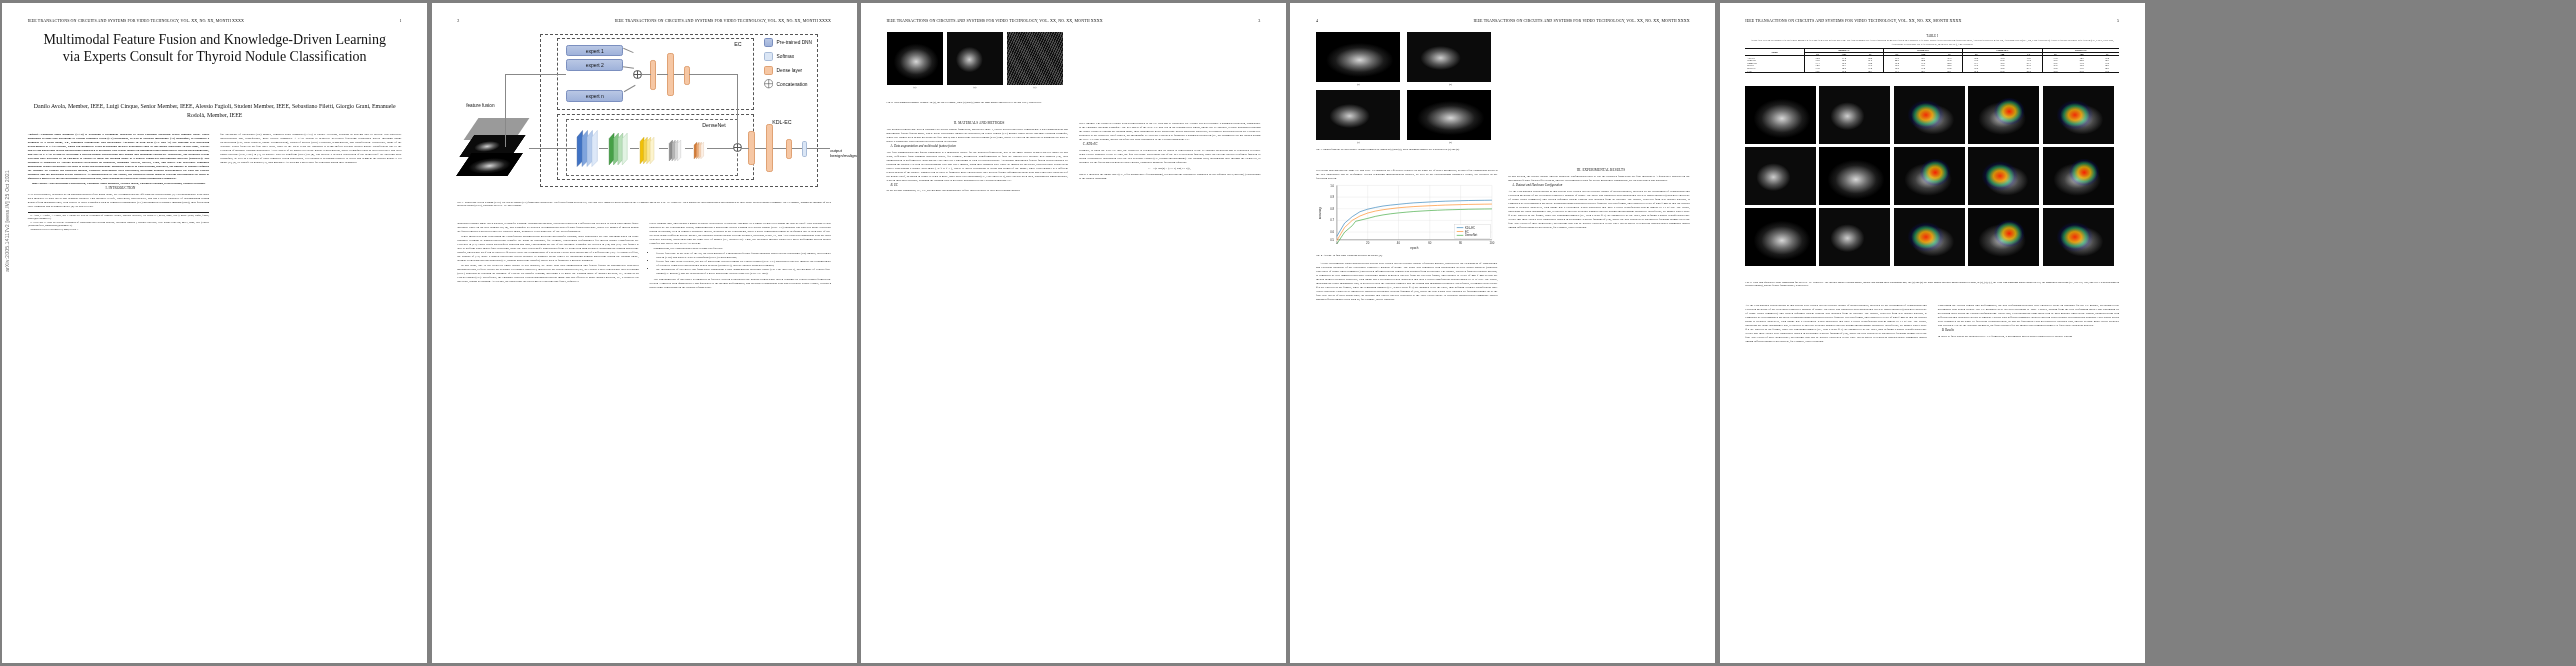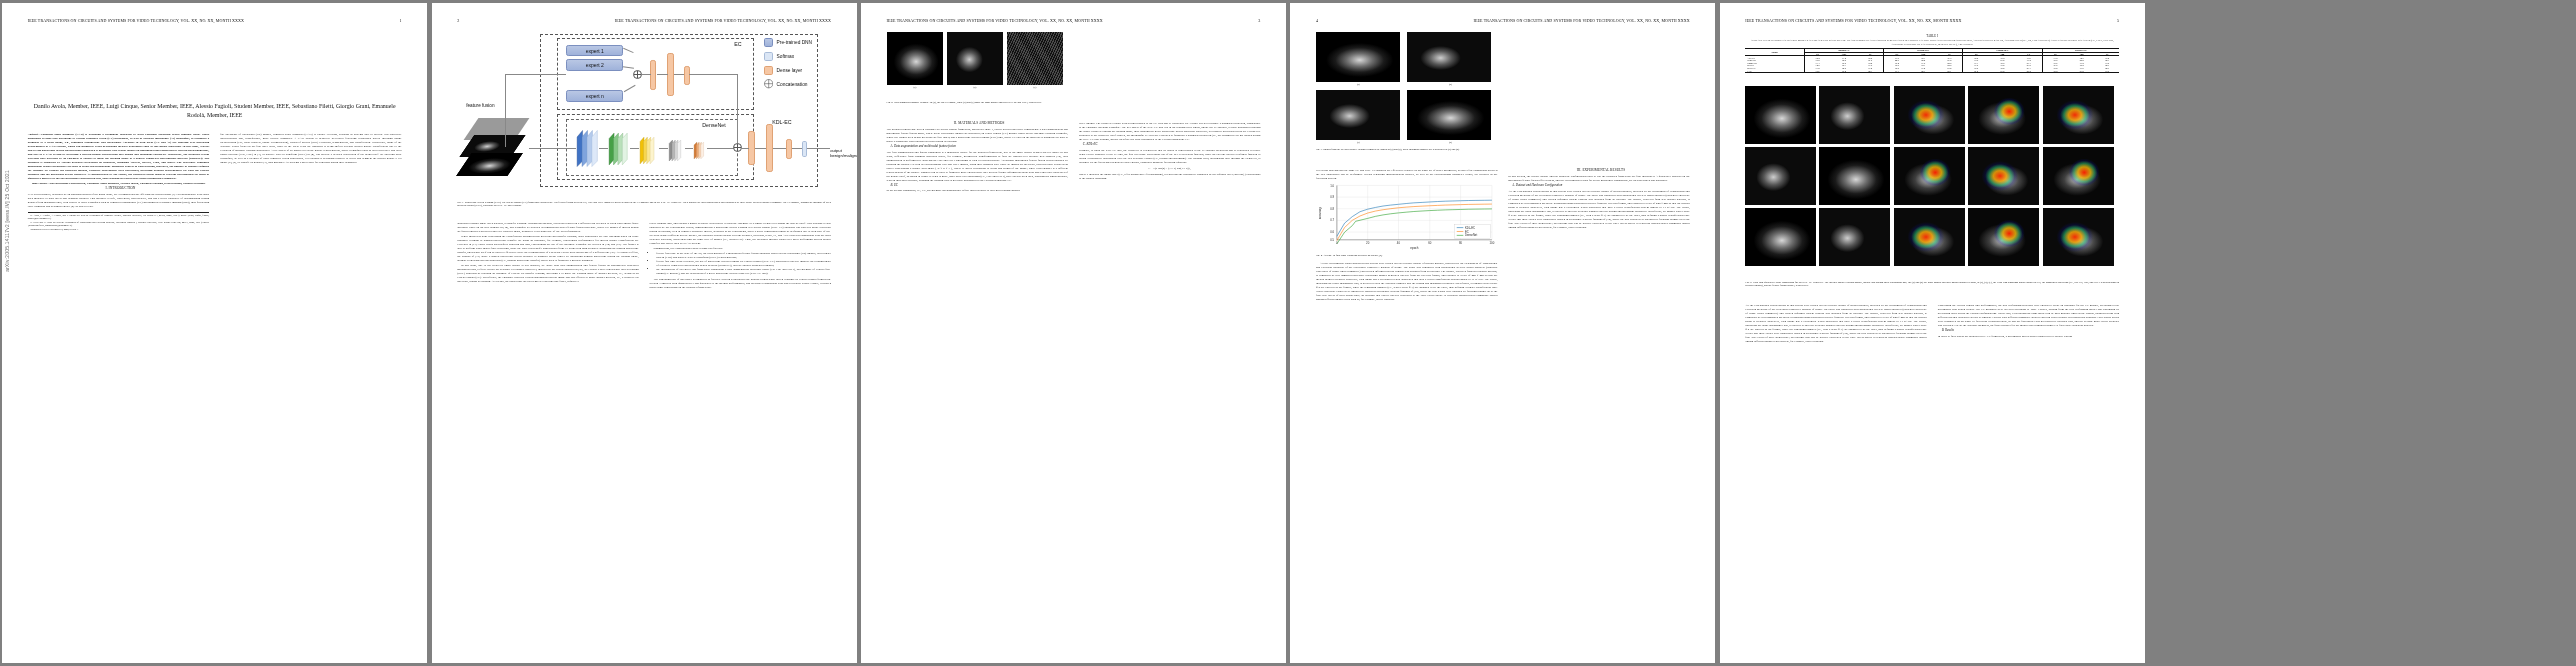--- a/index.html
+++ b/index.html
@@ -204,20 +204,21 @@
 <div id="viewport">
 
   <div class="page">
     <div class="running-head">
       <span class="jtitle">IEEE TRANSACTIONS ON CIRCUITS AND SYSTEMS FOR VIDEO TECHNOLOGY, VOL. XX, NO. XX, MONTH XXXX</span>
       <span class="pg-no">1</span>
     </div>
 
     <div class="arxiv-stamp">arXiv:2005.14117v2  [eess.IV]  25 Oct 2021</div>
 
+    <div class="title">Multimodal Feature Fusion and Knowledge-Driven Learning via Experts Consult for Thyroid Nodule Classification</div>
     <div class="authors">
       <span>Danilo Avola, Member, IEEE, Luigi Cinque, Senior Member, IEEE, Alessio Fagioli, Student Member, IEEE, Sebastiano Filetti, Giorgio Grani, Emanuele Rodolà, Member, IEEE</span>
     </div>
 
     <div class="cols" style="top:129px; height:517px;">
       <div class="col">
         <div class="bodytext">
           <p class="abstract noind">
             <span class="lead">Abstract</span><span>—Computer-aided diagnosis (CAD) is becoming a prominent approach to assist clinicians operating across multiple fields. These automated systems take advantage of various computer vision (CV) procedures, as well as artificial intelligence (AI) techniques, to formulate a diagnosis of a given image, e.g., computed tomography and ultrasound. Advances in both areas (CV and AI) are enabling ever increasing performances of CAD systems, which can ultimately avoid performing invasive procedures such as fine-needle aspiration. In this study, a novel end-to-end knowledge-driven classification framework is presented. The system focuses on multimodal data generated by thyroid ultrasonography, and acts as a CAD system by providing a thyroid nodule classification into benign and malignant categories. Specifically, the proposed system leverages cues provided by an ensemble of experts to guide the learning phase of a densely connected convolutional network (DenseNet). The ensemble is composed by various networks pretrained on ImageNet, including AlexNet, ResNet, VGG, and others. The previously computed multimodal feature parameters are used to create ultrasonography diagnostic experts in both learning, moreover, the number of samples required for training. To validate the proposed method, extensive experiments were performed, providing detailed performances for both the experts ensemble and the knowledge-driven DenseNet. As demonstrated by the results, the proposed system achieves relevant performances in terms of qualitative metrics for the thyroid nodule classification task, thus resulting in a great asset when formulating a diagnosis.</span>
           </p>

